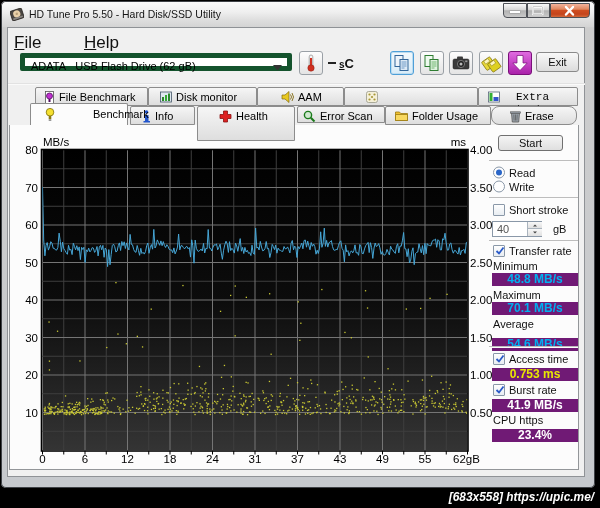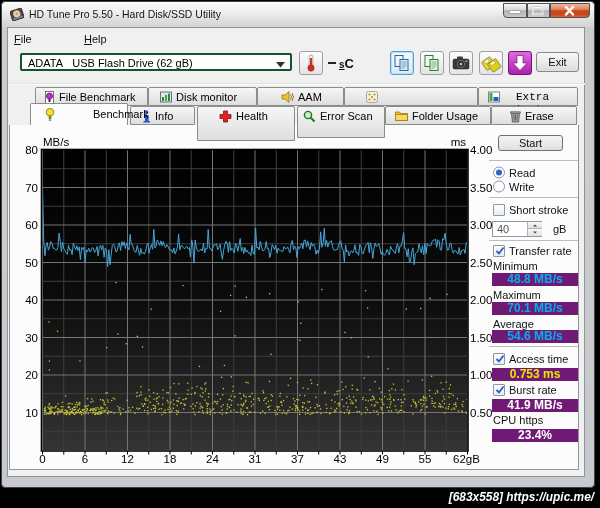--- a/index.html
+++ b/index.html
@@ -5,22 +5,22 @@
 body{font-family:"Liberation Sans",sans-serif;font-size:11px;color:#000;position:relative;}
 .a{position:absolute;}
 #win{position:absolute;left:1px;top:1px;width:594px;height:487px;border-radius:5px;
 background:linear-gradient(180deg,#fbfbfb 0%,#ececec 3%,#dadada 5%,#cdcdcd 5.5%,#c6c9cd 100%);
 box-shadow:0 0 0 1px #3f4247 inset;}
 #titlebar{position:absolute;left:2px;top:2px;width:592px;height:25px;border-radius:5px 5px 0 0;
 background:linear-gradient(180deg,#fafafa 0%,#efefef 40%,#dfdfdf 70%,#d4d4d4 100%);}
 #client{position:absolute;left:7px;top:27px;width:578px;height:450px;background:#f0f0f0;border:1px solid #8f9296;}
 #page-panel{position:absolute;left:8.5px;top:125px;width:570.5px;height:345px;background:#fcfcfc;border:1px solid #939699;border-top:none;}
 .cb{position:absolute;top:3px;height:15px;border:1px solid #4e5157;background:linear-gradient(180deg,#f9f9f9 0%,#d6d6d6 45%,#b2b2b2 52%,#c9c9c9 100%);}
-.menu{position:absolute;top:33px;font-size:11px;color:#111;}
-#combo{position:absolute;left:20px;top:53px;width:272px;height:18px;background:#fff;border:2px solid #14532d;border-radius:2px;line-height:16px;padding-left:6px;font-size:11px;}
+.menu{position:absolute;top:33px;font-size:17px;color:#111;}
+#combo{position:absolute;left:20px;top:53px;width:272px;height:18px;background:#fff;border:5px solid #14532d;border-radius:2px;line-height:16px;padding-left:6px;font-size:11px;}
 .toolbtn{position:absolute;top:51px;width:24px;height:24px;border:1px solid #9aa0a6;border-radius:3px;background:linear-gradient(180deg,#fdfdfd,#e4e4e4);}
 .tab{position:absolute;background:linear-gradient(180deg,#f6f6f6,#dedede);border:1px solid #8c8c8c;border-radius:2px 2px 0 0;font-size:11px;}
 .seplite{position:absolute;left:489px;width:89px;height:2px;border-top:1px solid #bdbdbd;border-bottom:1px solid #fdfdfd;}
 .bb{position:absolute;left:492px;width:86px;height:13px;background:#701a75;color:#00b0f0;font-weight:bold;font-size:12px;text-align:center;line-height:13px;}
 .ck{position:absolute;left:493px;width:12px;height:12px;background:linear-gradient(180deg,#fefefe,#e8edf2);border:1px solid #8a98a8;border-radius:1px;}
 .t{position:absolute;font-size:11px;color:#111;white-space:nowrap;}
 </style></head>
 <body>
 <div id="win"></div>
 <div id="titlebar"></div>
@@ -156,35 +156,35 @@
         <path d="M2 5 h4.5 v6 h1.5 v1.5 H1.5 V11 H3 V6.5 H2 z" fill="#2255cc"></path>
       </svg></span>
     <span style="position:absolute;left:24px;top:3px;">Info</span>
   </div>
 <div class="tab" style="left:197px;top:105.5px;width:98px;height:35px;">
     <span style="position:absolute;left:21px;top:3px;"><svg width="13" height="13" viewBox="0 0 13 13">
         <path d="M4.5 1 h4 v3.5 H12 v4 H8.5 V12 h-4 V8.5 H1 v-4 h3.5 z" fill="#dd2222" stroke="#881111" stroke-width="0.8"></path>
       </svg></span>
     <span style="position:absolute;left:38px;top:3px;">Health</span>
   </div>
-<div class="tab" style="left:297px;top:105.5px;width:88px;height:32px;">
+<div class="tab" style="left:297px;top:105.5px;width:88px;height:17px;">
     <span style="position:absolute;left:5px;top:3px;"><svg width="13" height="13" viewBox="0 0 13 13">
         <circle cx="5" cy="5" r="3.6" fill="#cfe8cf" stroke="#1a7a1a" stroke-width="1.4"></circle>
         <line x1="7.8" y1="7.8" x2="11.5" y2="11.5" stroke="#1a7a1a" stroke-width="2"></line>
       </svg></span>
     <span style="position:absolute;left:22px;top:3px;">Error Scan</span>
   </div>
 <div class="tab" style="left:385px;top:105.5px;width:106px;height:19.5px;">
     <span style="position:absolute;left:9px;top:3px;"><svg width="13" height="11" viewBox="0 0 13 11">
         <path d="M0.5 2 h4 l1.2 1.5 h6.8 v7 H0.5 z" fill="#f0c030" stroke="#9a7a10" stroke-width="0.8"></path>
         <path d="M0.5 4.5 h12 v6 H0.5 z" fill="#f8d860" stroke="#9a7a10" stroke-width="0.8"></path>
       </svg></span>
     <span style="position:absolute;left:26px;top:3px;">Folder Usage</span>
   </div>
-<div class="tab" style="left:491px;top:105.5px;width:86px;height:19.5px;">
+<div class="tab" style="left:491px;top:105.5px;width:86px;height:19.5px;border-radius:8px;">
     <span style="position:absolute;left:18px;top:3px;"><svg width="11" height="13" viewBox="0 0 11 13">
         <path d="M1.5 3 h8 l-0.8 9 H2.3 z" fill="#9aa2aa" stroke="#555" stroke-width="0.8"></path>
         <rect x="0.5" y="1.8" width="10" height="1.4" fill="#9aa2aa" stroke="#555" stroke-width="0.6"></rect>
         <g stroke="#555" stroke-width="0.7">
           <path d="M3.8 4.5 l0.3 6 M5.5 4.5 v6 M7.2 4.5 l-0.3 6"></path>
         </g>
       </svg></span>
     <span style="position:absolute;left:33px;top:3px;">Erase</span>
   </div>
 <div class="tab" style="left:30px;top:103px;width:98px;height:22px;background:#fcfcfc;border-bottom:none;z-index:5;">
@@ -1080,21 +1080,21 @@
     <svg class="a" style="left:1px;top:0px;" width="10" height="10" viewBox="0 0 10 10">
       <path d="M1.5 5 L4 7.5 L8.5 1.5" fill="none" stroke="#2a5ac8" stroke-width="1.8"></path>
     </svg>
   </div>
 <div class="t" style="left:509px;top:245px;">Transfer rate</div>
 <div class="t" style="left:493px;top:260px;">Minimum</div>
 <div class="bb" style="top:273px;">48.8 MB/s</div>
 <div class="t" style="left:493px;top:289px;">Maximum</div>
 <div class="bb" style="top:302px;">70.1 MB/s</div>
 <div class="t" style="left:493px;top:318px;">Average</div>
-<div class="bb" style="top:330px;text-align:center;">54.6 MB/s</div>
+<div class="bb" style="top:338px;text-align:center;">54.6 MB/s</div>
 <div class="seplite" style="top:346px;"></div>
 <div class="ck" style="top:353px;">
     <svg class="a" style="left:1px;top:0px;" width="10" height="10" viewBox="0 0 10 10">
       <path d="M1.5 5 L4 7.5 L8.5 1.5" fill="none" stroke="#2a5ac8" stroke-width="1.8"></path>
     </svg>
   </div>
 <div class="t" style="left:509px;top:353px;">Access time</div>
 <div class="bb" style="top:368px;color:#e8e800;">0.753 ms</div>
 <div class="ck" style="top:384px;">
     <svg class="a" style="left:1px;top:0px;" width="10" height="10" viewBox="0 0 10 10">

